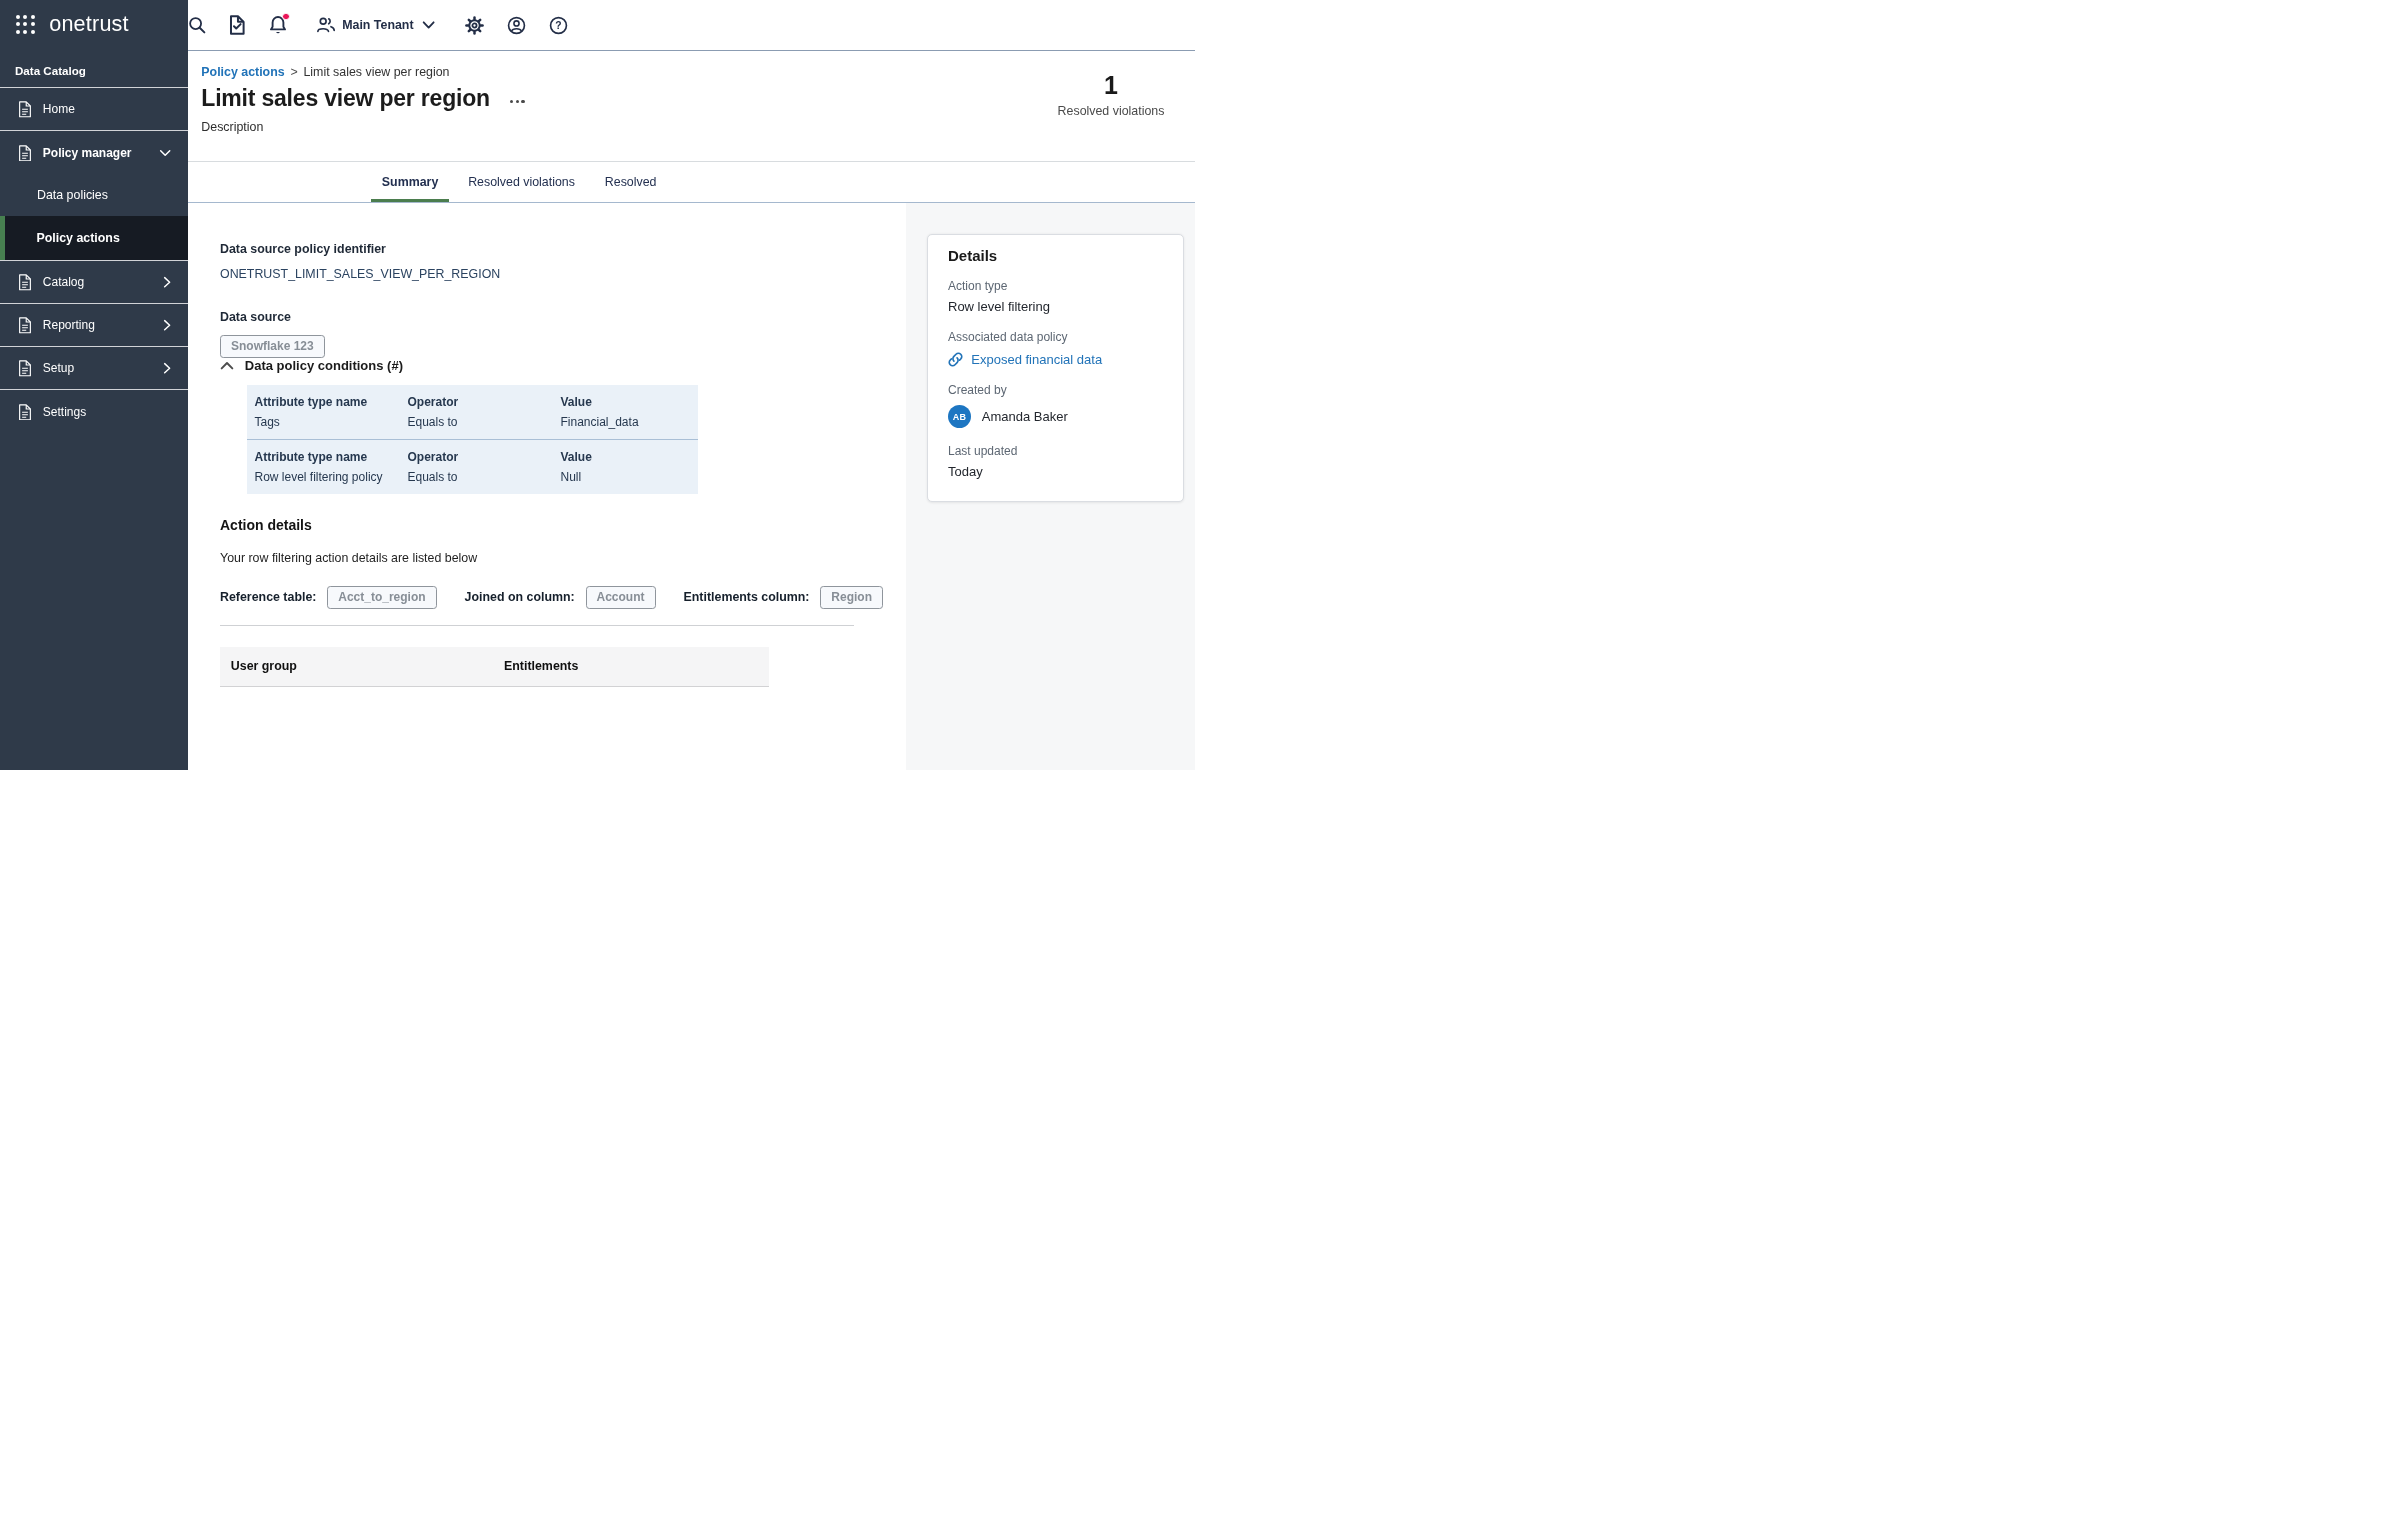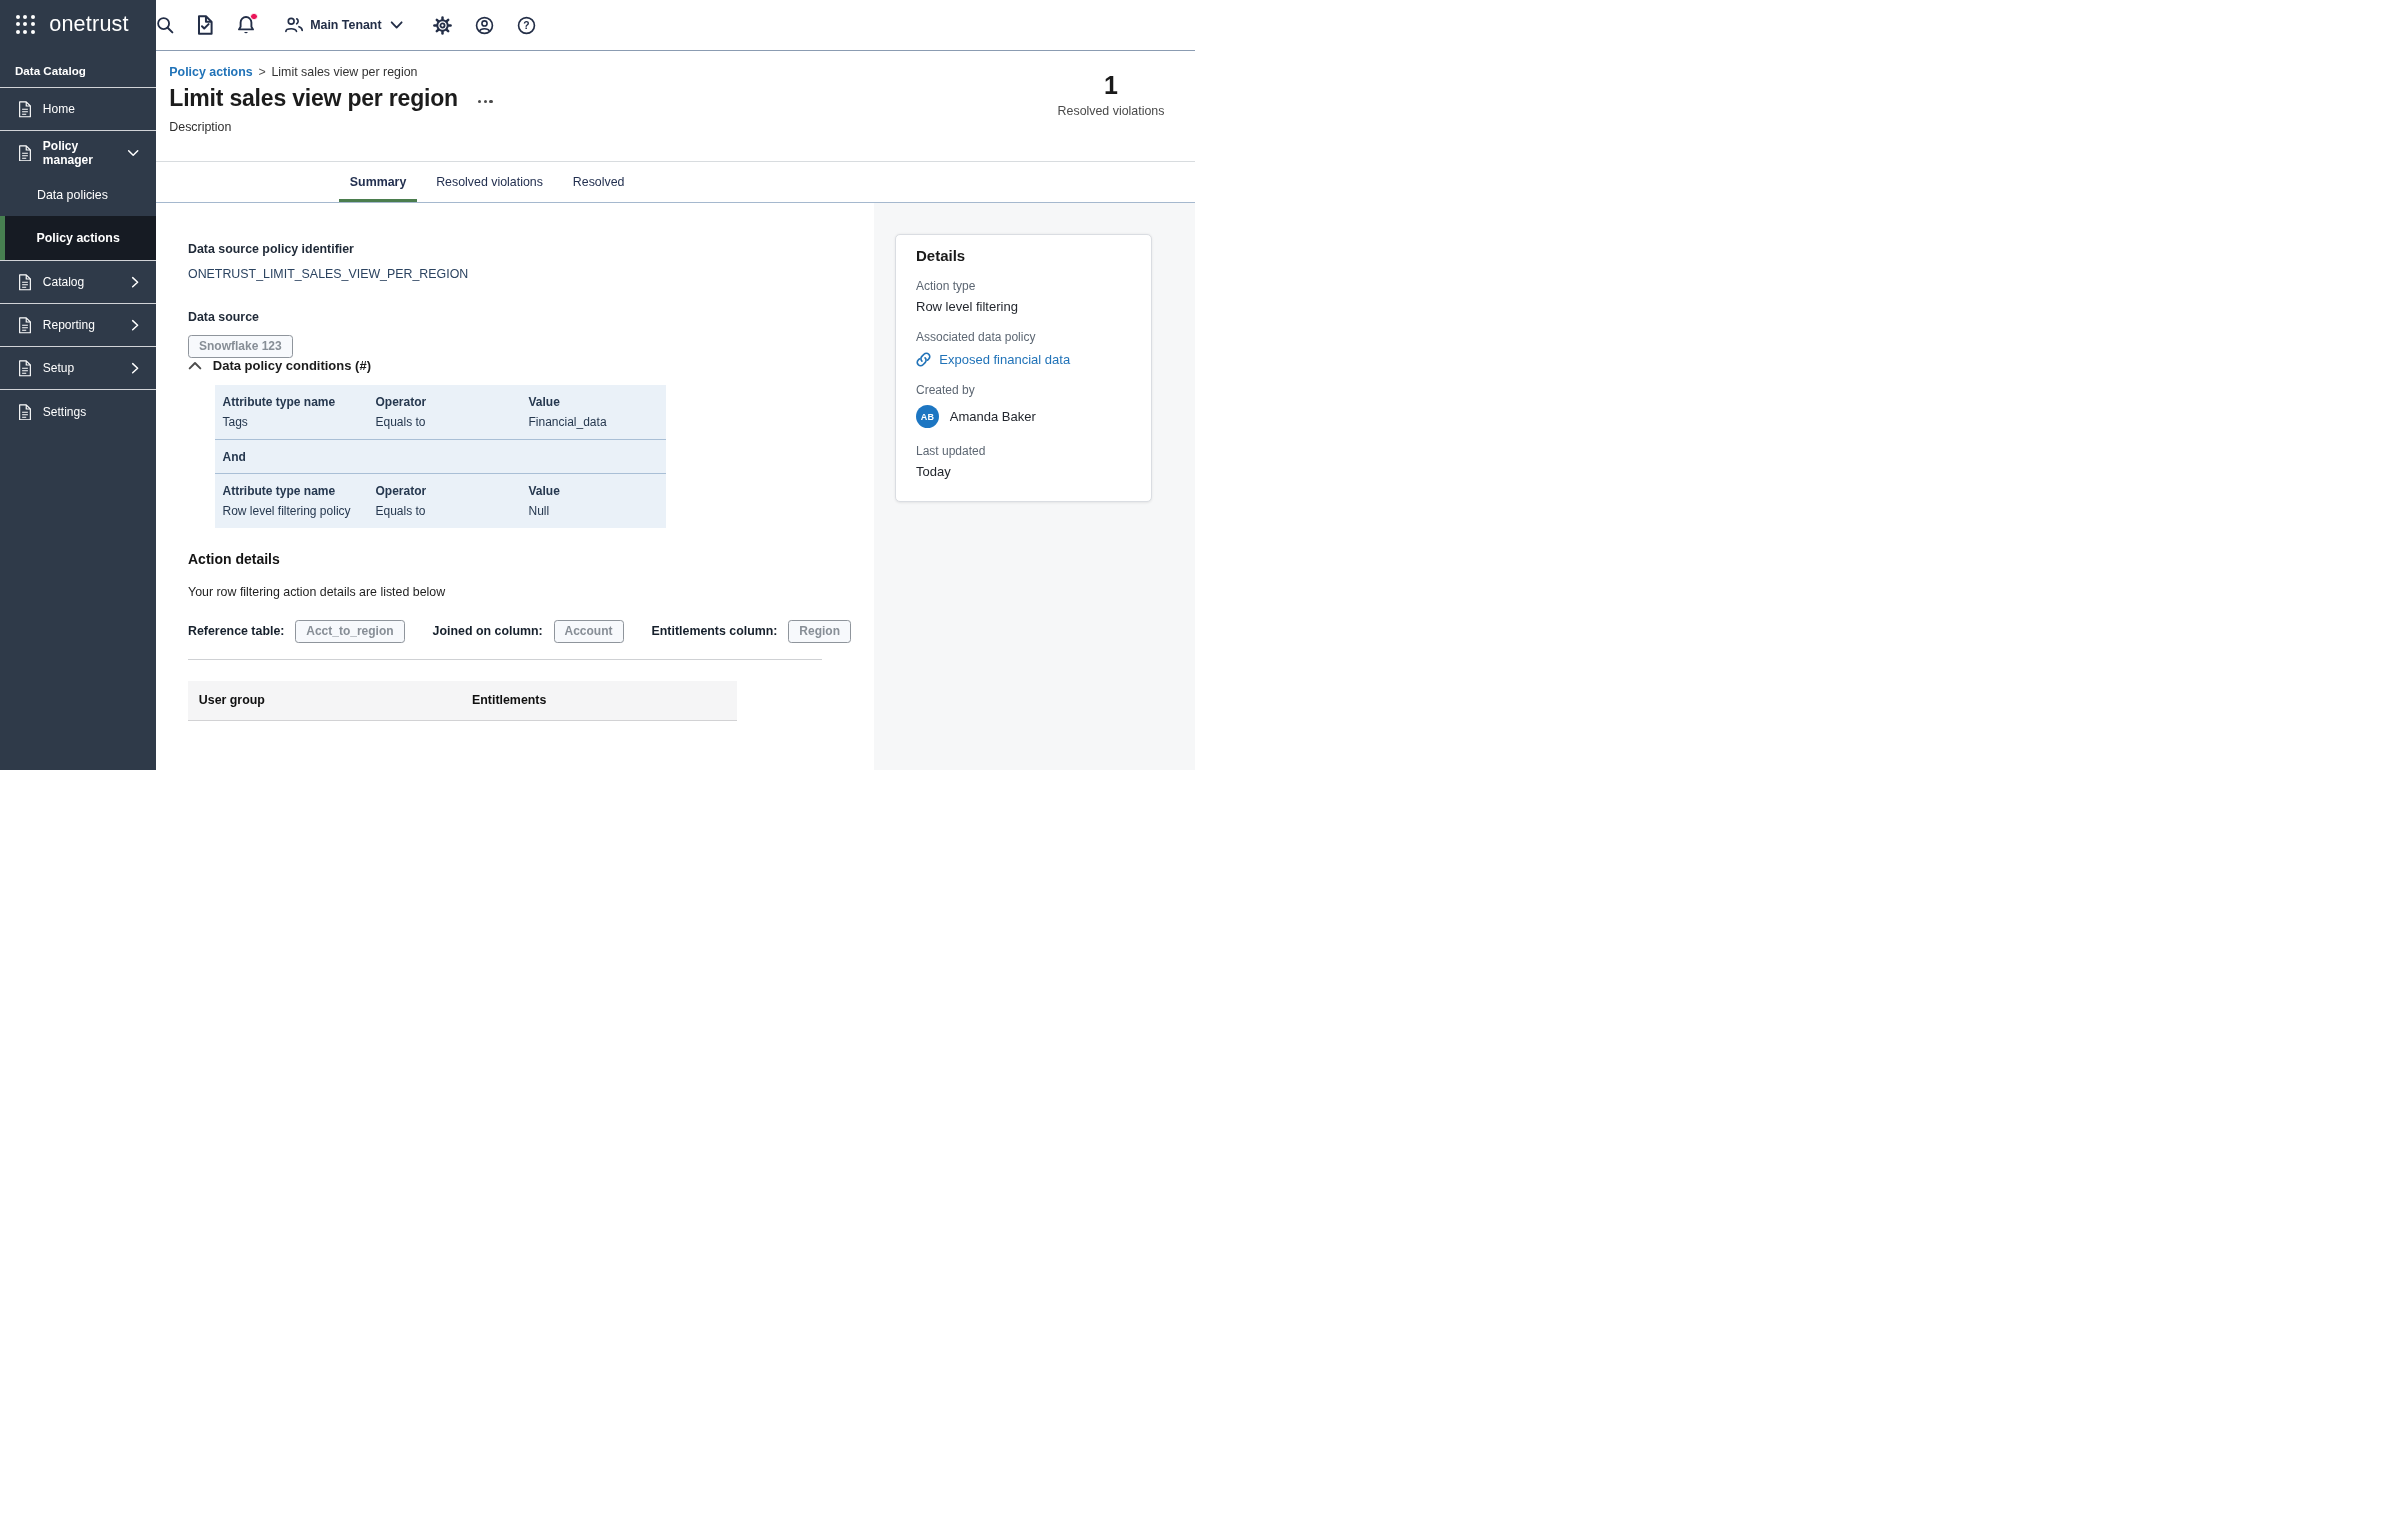--- a/index.html
+++ b/index.html
@@ -1,21 +1,21 @@
 <!DOCTYPE html>
 <html style="font-size:13.3px"><head>
 <meta charset="utf-8">
 <style>
   * { margin:0; padding:0; box-sizing:border-box; }
   html,body { background:#ffffff; }
   body { font-family:"Liberation Sans","DejaVu Sans",sans-serif; }
   .screen { position:relative; width:1195px; height:770px; overflow:hidden; display:flex; background:#fff; }
 
   
-  .sidebar { width:156px; flex-shrink:0; background:#2f3a49; color:#fff; display:flex; flex-direction:column; }
+  .sidebar { width:188px; flex-shrink:0; background:#2f3a49; color:#fff; display:flex; flex-direction:column; }
   .logo-row { height:51px; display:flex; align-items:center; padding-left:15.8px; }
   .grid-icon { width:21px; height:21px; display:grid; grid-template-columns:repeat(3,4.1px); grid-template-rows:repeat(3,4.1px); gap:3.3px; cursor:pointer; }
   .grid-icon span { width:4.1px; height:4.1px; border-radius:50%; background:#fff; }
   .wordmark { color:#fff; font-size:21.6px; font-weight:500; letter-spacing:0.2px; margin-left:12.4px; margin-top:-2.5px; }
   .section-label { font-size:11.6px; font-weight:700; padding:13.3px 0 10px 15px; border-bottom:0.8px solid rgba(255,255,255,.78); }
   .nav-item { height:43px; display:flex; align-items:center; padding-left:18px; font-size:12px; color:#fff; cursor:pointer; border-bottom:0.8px solid rgba(255,255,255,.78); }
   .nav-item .doc-ic { margin-right:10.8px; display:flex; }
   .nav-item.bold { font-weight:700; }
   .nav-item .chev { margin-left:auto; margin-right:16.6px; display:flex; }
   .nav-group { border-bottom:0.8px solid rgba(255,255,255,.78); }
@@ -335,21 +335,20 @@
             </div>
             <div>
               <div class="cond-h">Operator</div>
               <div class="cond-v">Equals to</div>
             </div>
             <div>
               <div class="cond-h">Value</div>
               <div class="cond-v">Financial_data</div>
             </div>
           </div>
-          <div class="and-row">And</div>
           <div class="cond-row">
             <div>
               <div class="cond-h">Attribute type name</div>
               <div class="cond-v">Row level filtering policy</div>
             </div>
             <div>
               <div class="cond-h">Operator</div>
               <div class="cond-v">Equals to</div>
             </div>
             <div>

